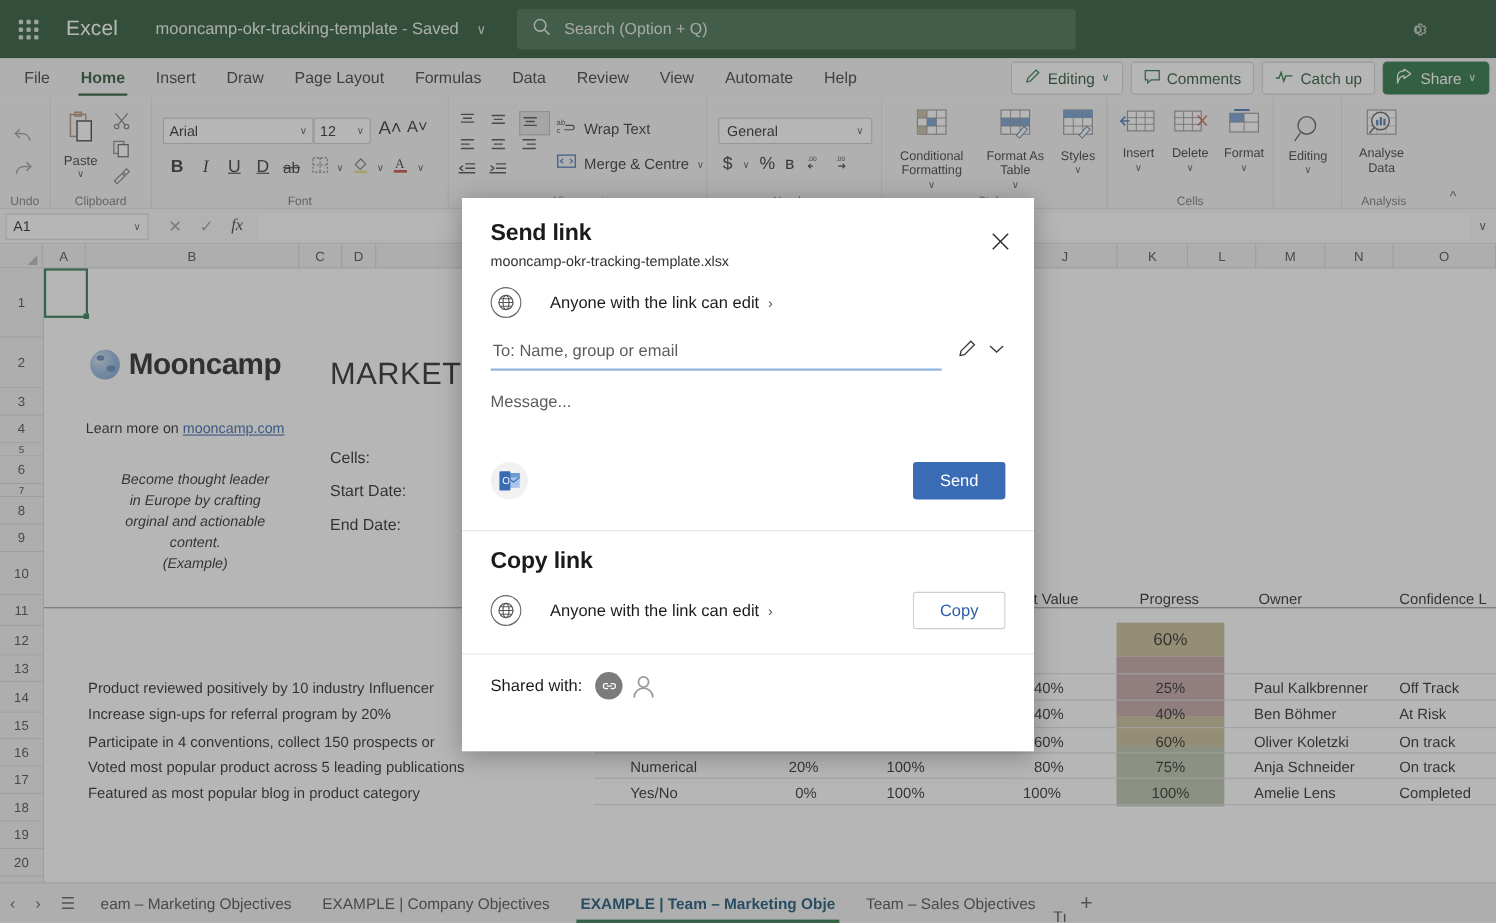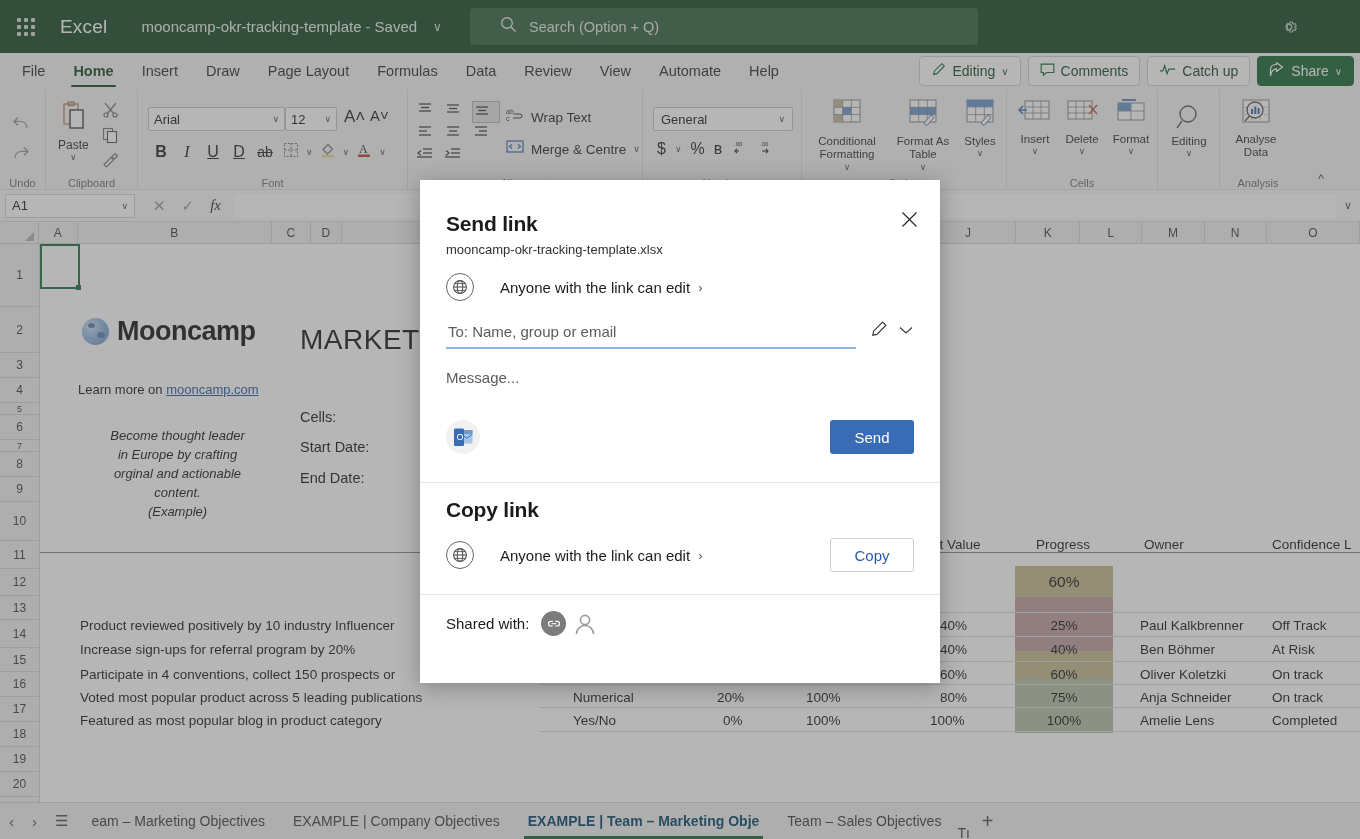--- a/index.html
+++ b/index.html
@@ -30,21 +30,21 @@
   .doc-title {
     color: #eef2ef; font-size: 15px; margin-left: 34px; white-space: nowrap;
   }
   .doc-title .sep { opacity: .85; margin: 0 4px; }
   .title-chev {
     color: #d8e0da; font-size: 12px; margin-left: 16px; cursor: pointer;
   }
   .search-box {
     position: absolute; left: 470px; top: 8px; width: 508px; height: 37px;
     background: #3a6647; border-radius: 4px;
-    display: flex; align-items: center; padding-left: 30px; cursor: text;
+    display: flex; align-items: center; padding-left: 14px; cursor: text;
   }
   .search-box .mag { margin-right: 12px; display:block; }
   .search-box .ph { color: #e3e9e4; font-size: 14.5px; }
   .gear-btn {
     position: absolute; right: 56px; top: 12px; width: 30px; height: 30px;
     display: flex; align-items: center; justify-content: center; cursor: pointer;
   }
 
   
   .ribbon-tabs {
@@ -212,21 +212,21 @@
     position: absolute; inset: 0; background: rgba(80,80,80,0.42); z-index: 50;
   }
 
   
   .dialog {
     position: absolute; left: 420px; top: 180px; width: 520px; height: 503px;
     background: #fff; z-index: 60;
     box-shadow: 0 4px 22px rgba(0,0,0,.28);
   }
   .dlg-sec { padding: 0 26px; }
-  .dlg-title { font-size: 21px; font-weight: 600; color: #1b1b1b; padding-top: 32px; letter-spacing: -0.2px;}
+  .dlg-title { font-size: 21px; font-weight: 600; color: #1b1b1b; padding-top: 20px; letter-spacing: -0.2px;}
   .dlg-sub { font-size: 13px; color: #303030; margin-top: 6px; }
   .dlg-close {
     position: absolute; right: 18px; top: 26px; width: 26px; height: 26px;
     display: flex; align-items: center; justify-content: center; cursor: pointer;
     font-size: 20px; color: #2b2b2b; line-height: 1;
   }
   .perm-row { display: flex; align-items: center; margin-top: 16px; cursor: pointer; }
   .globe-ic {
     width: 28px; height: 28px; border-radius: 50%; border: 1.4px solid #666;
     display: flex; align-items: center; justify-content: center; flex: 0 0 28px;

